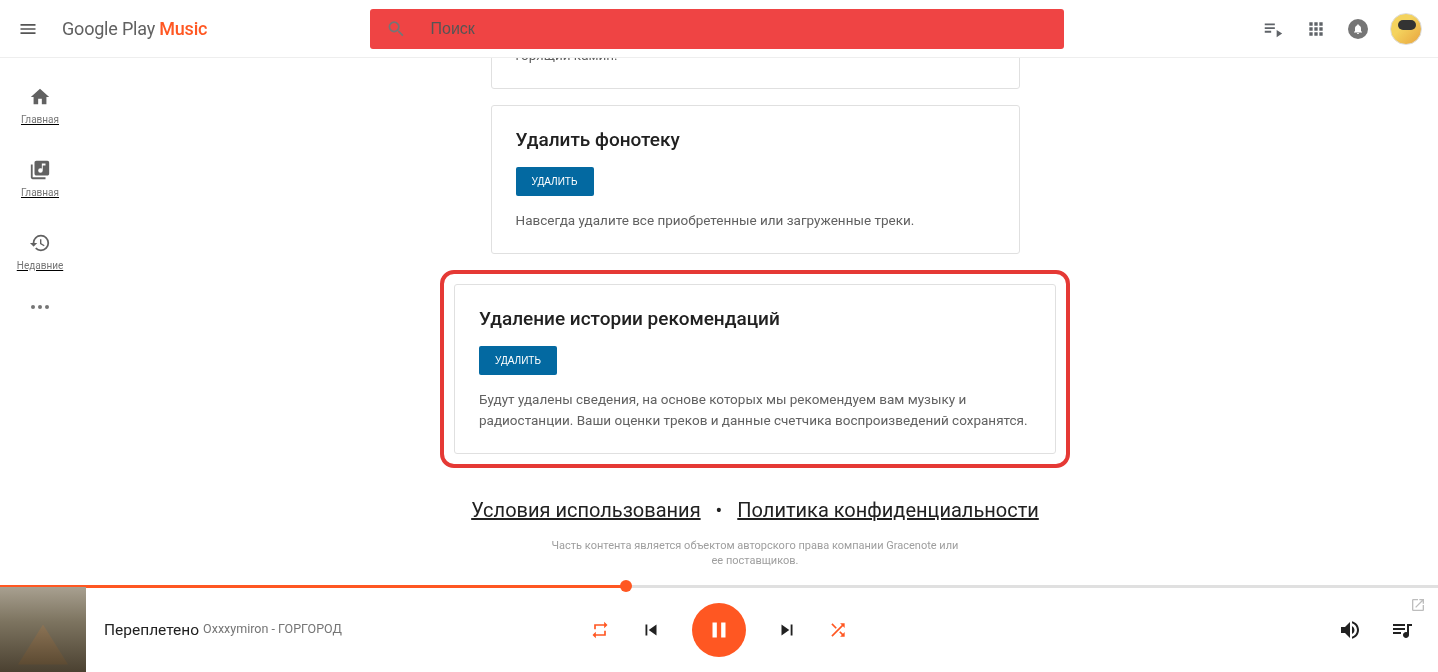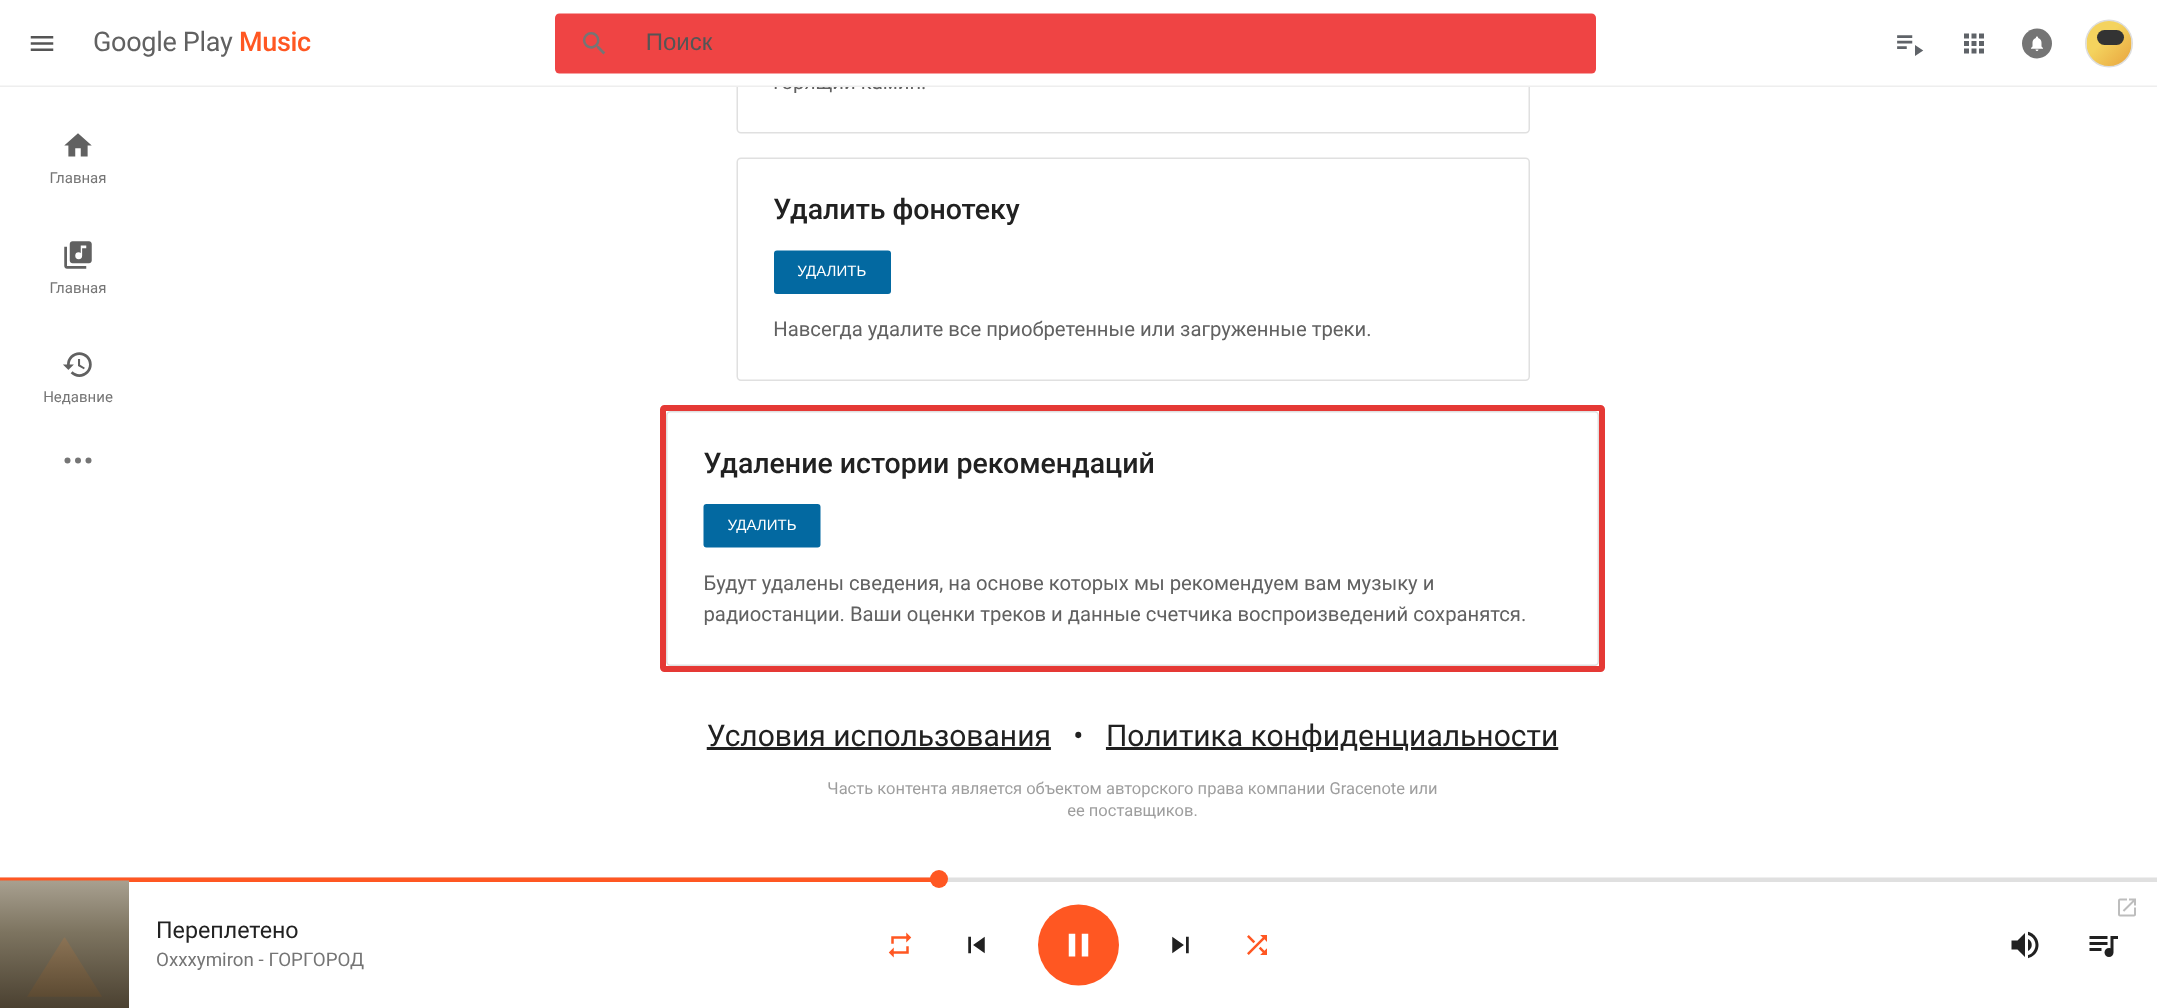--- a/index.html
+++ b/index.html
@@ -78,27 +78,28 @@
       position: absolute;
       width: 18px; height: 10px;
       background: #333;
       border-radius: 5px;
       top: 6px; left: 7px;
     }
 
     
     .sidebar {
       position: absolute;
-      left: 16px; top: 58px;
+      left: 4px; top: 58px;
       width: 72px;
       padding-top: 28px;
       display: flex;
       flex-direction: column;
       align-items: center;
       gap: 34px;
+      text-decoration: underline;
     }
     .nav-item {
       display: flex;
       flex-direction: column;
       align-items: center;
       gap: 6px;
       cursor: pointer;
       color: #616161;
     }
     .nav-item svg { width: 22px; height: 22px; }
@@ -147,21 +148,22 @@
       text-transform: uppercase;
     }
     .card-desc {
       font-size: 13.5px;
       color: #616161;
       line-height: 1.55;
       margin-top: 14px;
     }
     .highlight-box {
       border: 4px solid #e53935;
-      border-radius: 3px;
+      border-radius: 14px;
+      padding: 10px;
       width: 630px;
       margin-bottom: 16px;
     }
     .highlight-box .card { width: 100%; margin-bottom: 0; }
 
     .footer-links {
       font-size: 20px;
       color: #212121;
       margin-top: 14px;
     }
@@ -212,21 +214,21 @@
       position: absolute;
       bottom: 8px; left: 50%;
       transform: translateX(-50%);
       width: 50px; height: 40px;
       background: linear-gradient(180deg, #8b7355 0%, #5c4a32 100%);
       clip-path: polygon(50% 0, 100% 100%, 0 100%);
     }
     .track-info {
       padding-left: 18px;
       display: flex;
-      flex-direction: column;
+      flex-direction: row;
       gap: 4px;
     }
     .track-title { font-size: 15.5px; color: #212121; font-weight: 400; }
     .track-artist { font-size: 12.5px; color: #757575; }
 
     .player-controls {
       position: absolute;
       left: 50%;
       transform: translateX(-50%);
       display: flex;

